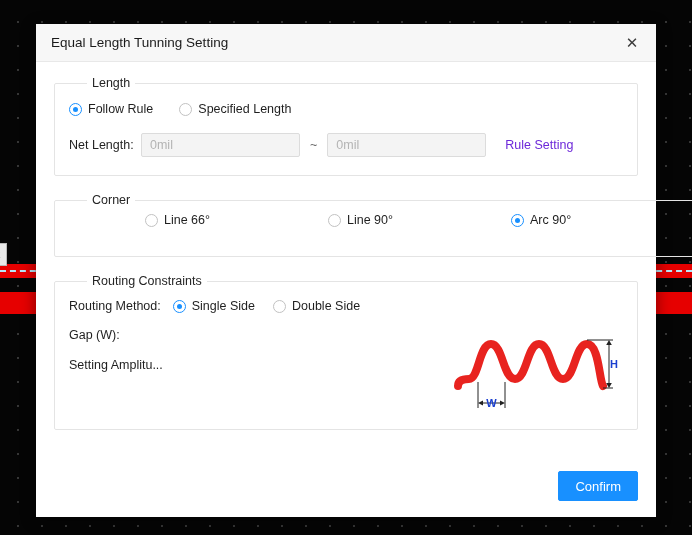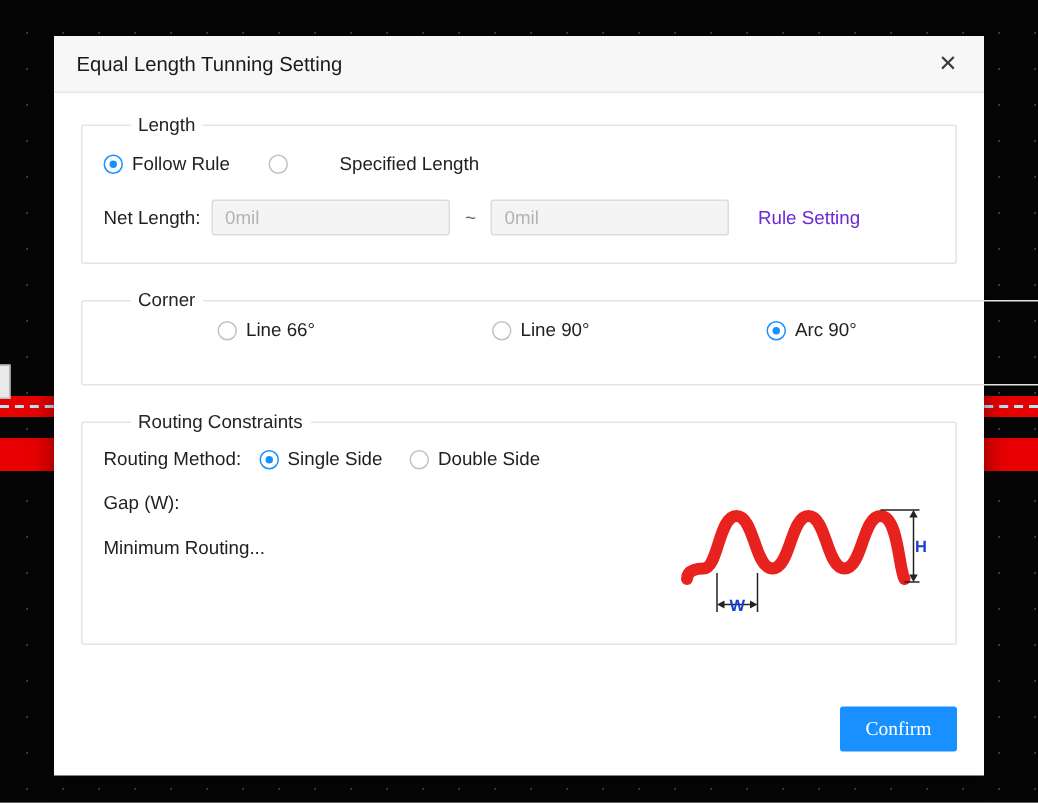--- a/index.html
+++ b/index.html
@@ -189,21 +189,21 @@
   }
   .link {
     font-size: 12.5px;
     color: #6d28d9;
     cursor: pointer;
     white-space: nowrap;
   }
 
   
   #length-radio-row { margin-top: 12px; }
-  #length-radio-row .radio + .radio { margin-left: 26px; gap: 28px; }
+  #length-radio-row .radio + .radio { margin-left: 26px; }
   #netlength-row { margin-top: 17px; }
   #netlength-row .field-label { width: 72px; }
   #net-min { width: 159px; }
   #net-max { width: 159px; }
   #rule-setting-link { margin-left: 19px; }
 
   
   #corner-row {
     margin-top: 6px;
     padding-left: 76px;
@@ -235,21 +235,21 @@
     display: flex;
     align-items: center;
     justify-content: flex-end;
     padding-right: 18px;
     box-sizing: border-box;
   }
   .btn {
     height: 30px;
     min-width: 70px;
     border-radius: 2px;
-    font-family: Liberation Serif, serif;
+    font-family: Liberation Sans, sans-serif;
     font-size: 13px;
     cursor: pointer;
     padding: 0 16px;
     box-sizing: border-box;
   }
   #confirm-button {
     background: #1890ff;
     border: 1px solid #1890ff;
     color: #ffffff;
   }
@@ -335,21 +335,21 @@
           <span class="dot"></span>
           <span class="rlabel">Double Side</span>
         </span>
       </div>
 
       <div class="row" id="gap-row">
         <span class="field-label">Gap (W):</span>
       </div>
 
       <div class="row" id="amp-row">
-        <span class="field-label">Minimum Routing...</span>
+        <span class="field-label">Setting Amplitu...</span>
       </div>
 
       <svg id="wave-figure" viewBox="0 0 170 100">
         <path d="M5,62 C5,55 14,55 16,55 C26,55 26,20 38,20 C50,20 50,55 62,55
                  C74,55 74,20 86,20 C98,20 98,55 110,55 C122,55 122,20 134,20
                  C146,20 146,55 150,62" fill="none" stroke="#e8231f" stroke-width="8" stroke-linecap="round"></path>
 
         <line x1="134" y1="16" x2="160" y2="16" stroke="#222" stroke-width="1"></line>
         <line x1="150" y1="64" x2="160" y2="64" stroke="#222" stroke-width="1"></line>
         <line x1="156" y1="18" x2="156" y2="62" stroke="#222" stroke-width="1"></line>

